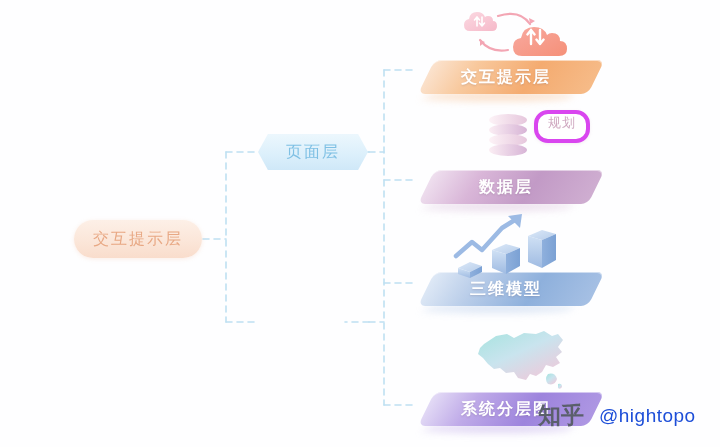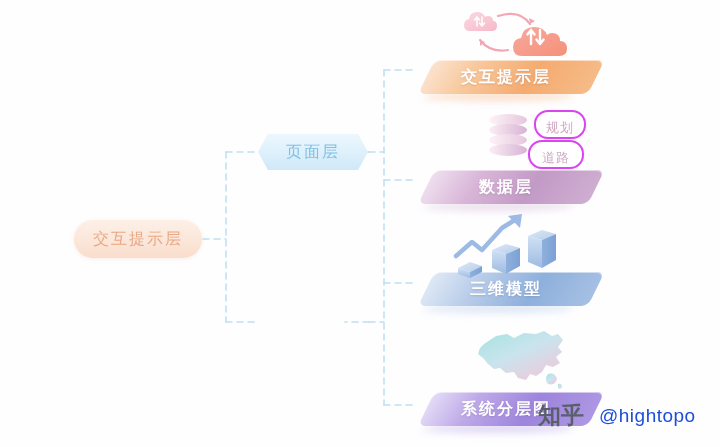--- a/index.html
+++ b/index.html
@@ -99,26 +99,26 @@
   .slab-tile { left: 418px; top: 392px; }
   .slab-tile .face {
     background: linear-gradient(100deg,#e4dcf6 0%, #bfaae8 26%, #9d84dd 62%, #ae97e3 100%);
     box-shadow: inset 0 1px 0 rgba(255,255,255,.5);
   }
   .slab-tile .shadow { background: rgba(175,150,225,.38); }
 
   
   .tag {
     position: absolute;
-    display: flex; align-items: flex-end; justify-content: center;
+    display: flex; align-items: flex-start; justify-content: center;
     border-radius: 14px;
     font-size: 13px; letter-spacing: 1px;
     background: #ffffff;
     color: #cfa8c0;
-    border: 2px solid #d946ef;
+    border: 4px solid #d946ef;
     box-shadow: 0 1px 3px rgba(210,180,205,.25);
     white-space: nowrap;
   }
   .tag-poi  { left: 425px; top: 128px; width: 54px; height: 25px; }
   .tag-plan { left: 534px; top: 110px; width: 48px; height: 25px; }
   .tag-road { left: 528px; top: 140px; width: 52px; height: 25px; }
 
   
   .icon-art { position: absolute; }
   .icon-cloudsync { left: 460px; top: 4px; width: 116px; height: 56px; }
@@ -294,22 +294,19 @@
       L93 12 L88 19 L92 24 L86 29 L90 35 L83 39 L76 37 L72 44
       L66 48 L60 46 L56 52 L48 50 L44 44 L36 45 L30 40 L24 41
       L18 36 L13 30 L8 26 L10 20 Z"></path>
     <path fill="url(#mp)" d="M78 46 q7 -2 9 5 q-2 7 -9 5 q-4 -5 0 -10 Z"></path>
     <path fill="url(#mp)" d="M88 56 q4 -1 4 3 q-2 3 -4 1 z"></path>
   </svg>
 
   <div class="tag tag-plan">
     <span>规划</span>
   </div>
-  <div class="tag tag-road">
-    <span>道路</span>
-  </div>
 
   <div id="watermark">
     <span class="zh">知乎</span>
     <span class="handle">@hightopo</span>
   </div>
 
 </div>
 
 </body></html>

